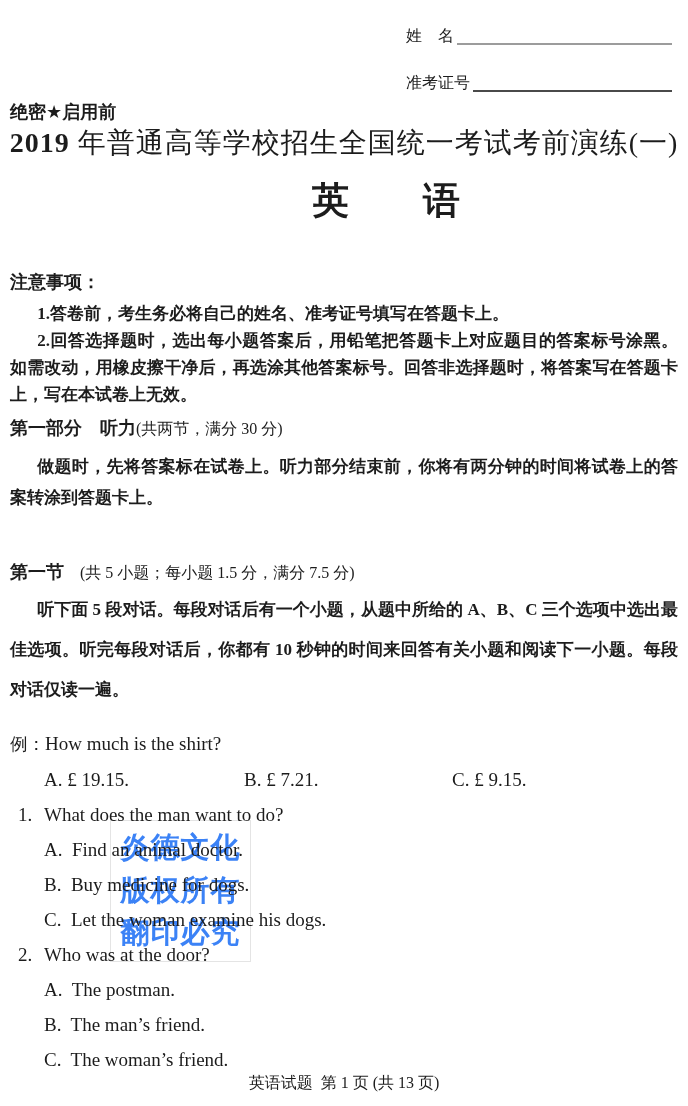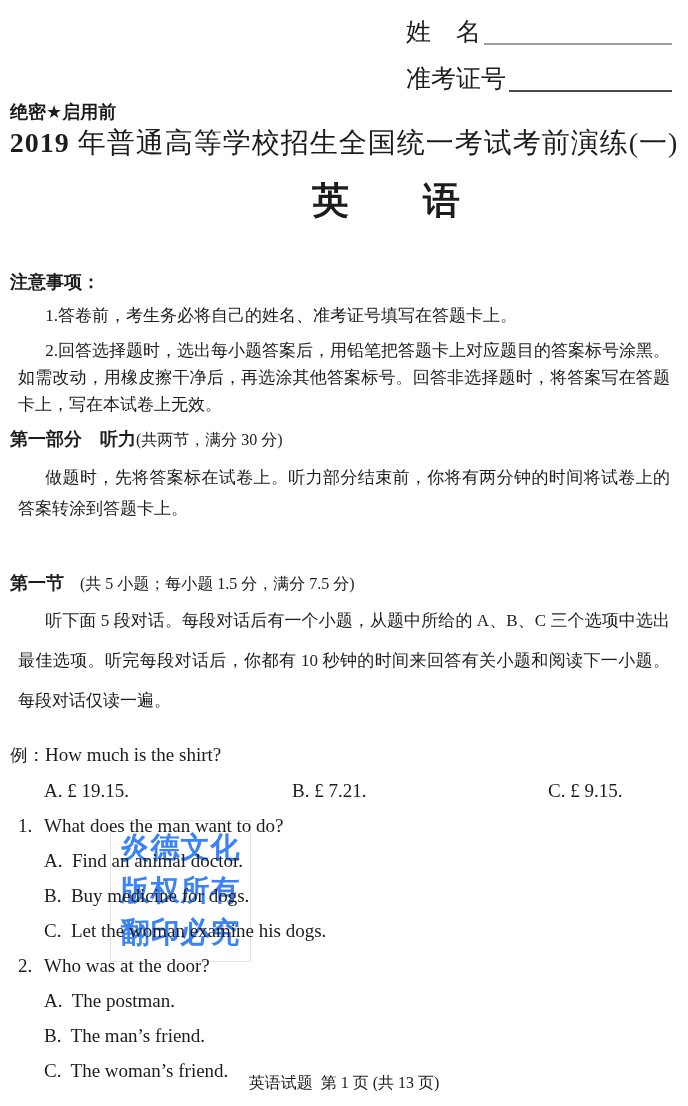--- a/index.html
+++ b/index.html
@@ -9,47 +9,47 @@
     color:#1c1c1c;
     font-family:"Liberation Serif","DejaVu Serif",serif;
     position:relative;
     overflow:hidden;
   }
   .sans{font-family:"Liberation Sans","DejaVu Sans",sans-serif;}
 
   
   .header-fields{position:absolute;top:12px;left:406px;right:16px;z-index:2;}
   .field-row{display:flex;align-items:flex-end;height:33px;margin-bottom:14px;}
-  .field-label{font-size:25px;line-height:1.1;white-space:pre;}
+  .field-label{font-size:16px;line-height:1.1;white-space:pre;}
   .fill-line{flex:1;height:100%;margin-left:3px;}
   .fill-line.light{border-bottom:2px solid #9c9c9c;}
   .fill-line.dark{border-bottom:2px solid #4a4a4a;}
 
   
   .classification{position:absolute;top:100px;left:10px;font-size:18px;font-weight:bold;z-index:2;}
   .exam-title{position:absolute;top:124px;left:0;width:100%;text-align:center;font-size:28px;letter-spacing:1px;z-index:2;}
   .exam-title .year{font-weight:bold;}
   .subject-title{position:absolute;top:176px;left:0;width:100%;text-align:center;font-size:37px;font-weight:bold;white-space:pre;z-index:2;padding-left:42px;}
 
   
   .content{position:absolute;top:270px;left:10px;right:10px;z-index:1;}
   .notice-heading{font-size:18px;font-weight:bold;line-height:24px;margin-bottom:6px;}
-  .para{font-size:17px;line-height:27px;text-align:justify;text-indent:1.6em;margin:8px;}
+  .para{font-size:17px;line-height:27px;text-align:justify;text-indent:1.6em;margin:0;font-weight:bold;}
   .part-heading{margin-top:7px;font-size:18px;line-height:26px;}
   .part-heading .hd{font-weight:bold;}
   .hd-suffix{font-size:16px;font-weight:normal;}
   .part-intro{margin-top:9px;line-height:31px;}
   .section-heading{margin-top:46px;font-size:18px;line-height:26px;}
   .section-heading .hd{font-weight:bold;}
   .section-intro{margin-top:4px;line-height:40px;}
 
   .english-block{margin-top:16px;font-size:19px;line-height:35px;}
   .ex-line{white-space:pre-wrap;}
   .ex-label{font-size:17.5px;}
-  .options-row{display:flex;padding-left:34px;gap:48px;}
+  .options-row{display:flex;padding-left:34px;}
   .options-row .opt-a{width:200px;}
   .options-row .opt-b{width:208px;}
   .ans-line{font-size:17.5px;}
   .q-line{display:flex;}
   .q-num{width:34px;padding-left:8px;box-sizing:border-box;flex:none;}
   .opt-line{padding-left:34px;white-space:pre-wrap;}
 
   
   .watermark-box{
     position:absolute;left:110px;top:820px;width:141px;height:142px;

